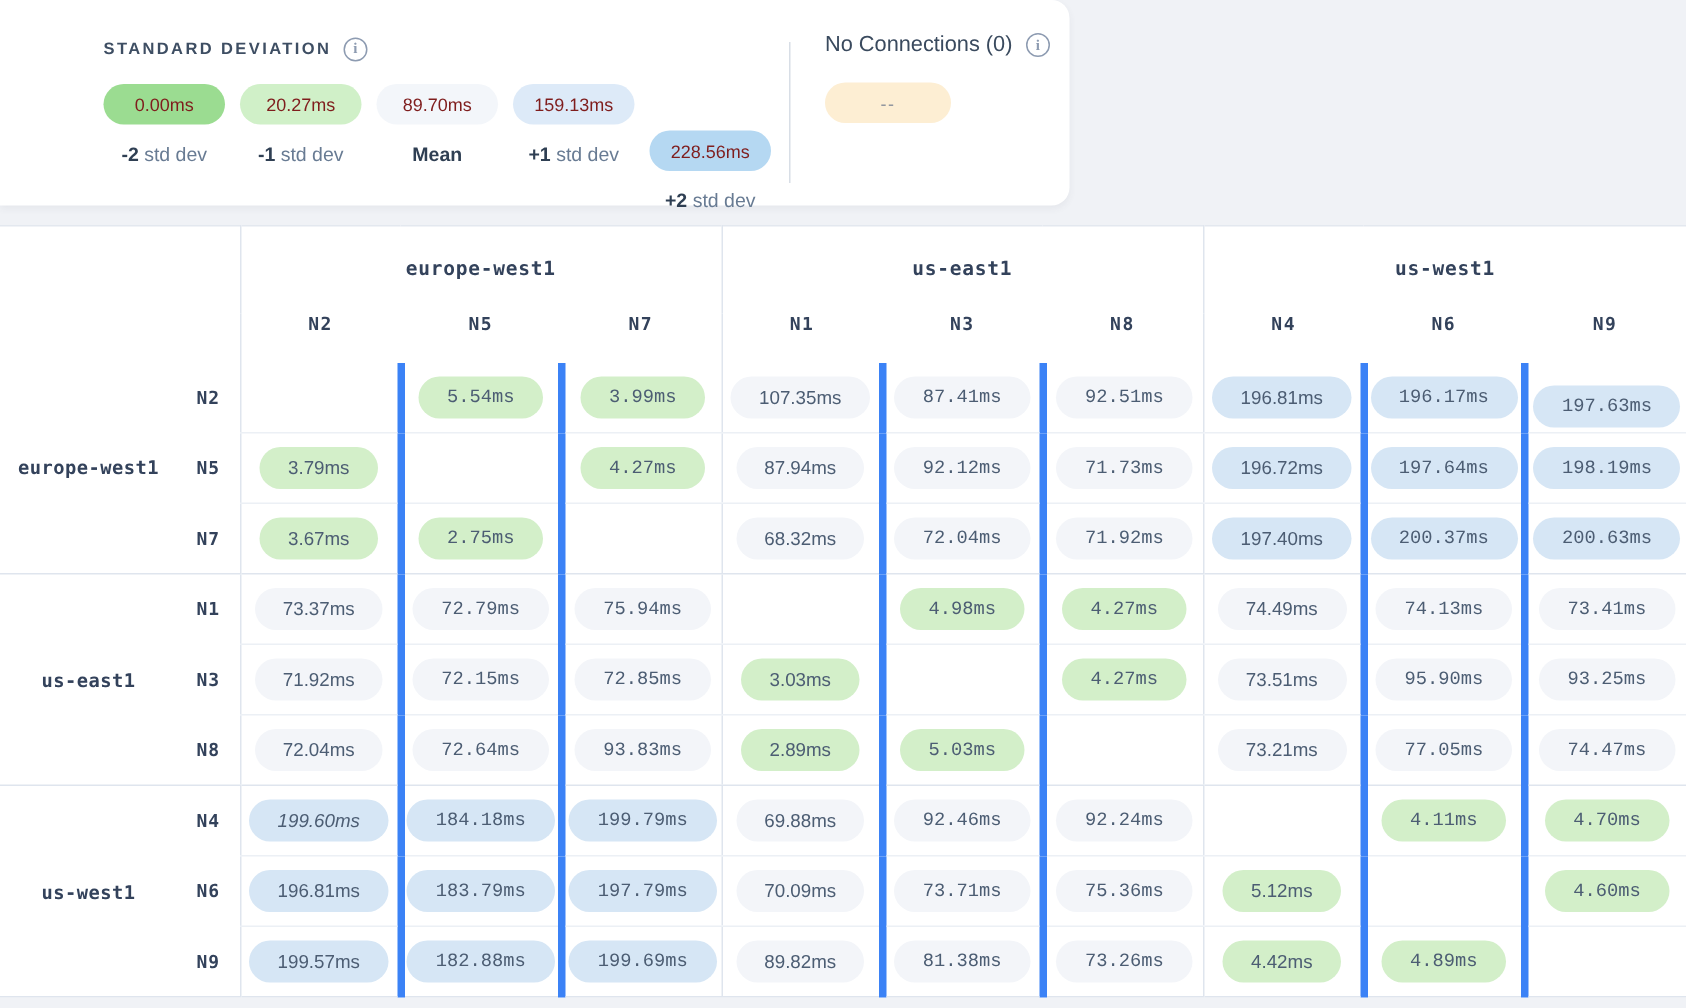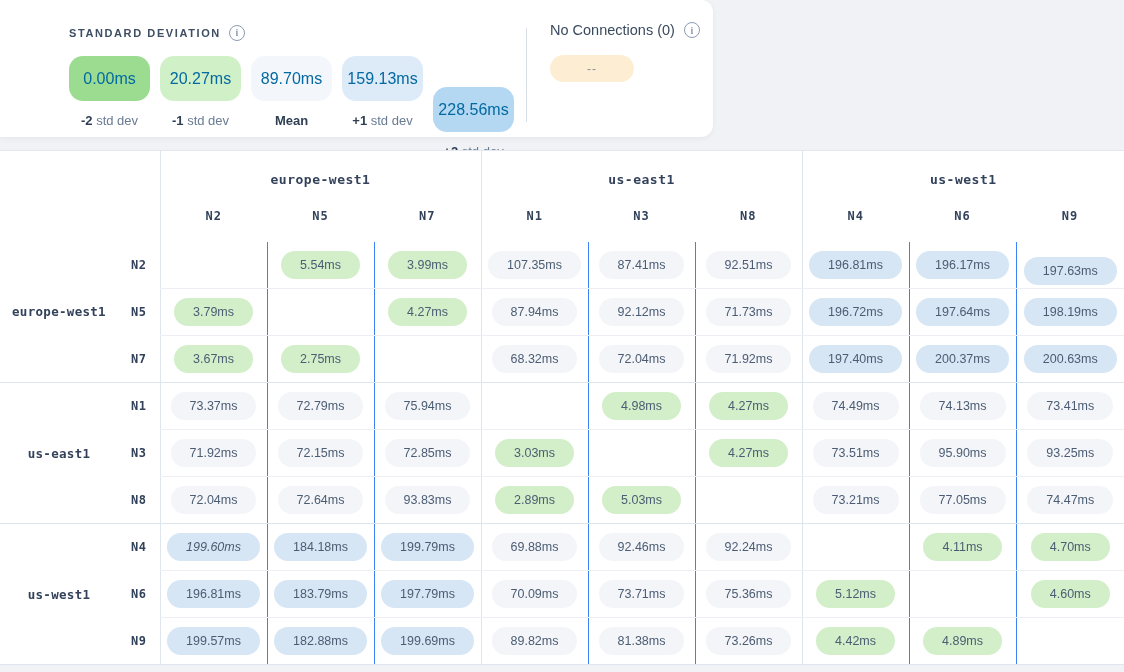--- a/index.html
+++ b/index.html
@@ -11,22 +11,22 @@
           border-radius:0 12px 12px 0; box-shadow:0 2px 5px rgba(60,70,90,.06);padding-left:39px; }
   .card-inner { position:relative; width:100%; height:100%; padding:24px 0 0 30px; }
   .legend-title-row { display:flex; align-items:center; gap:8px; height:17px; }
   .legend-title { font-size:11px; font-weight:bold; letter-spacing:1.6px; color:#3e4e63; }
   .info-icon { width:16px; height:16px; border:1.4px solid #8d9bb1; border-radius:50%;
                color:#8d9bb1; font-size:10px; font-weight:bold; display:inline-flex;
                align-items:center; justify-content:center; font-family:"Liberation Serif", serif; }
   .info-icon::after { content:"i"; }
   .stops { display:flex; gap:10px; margin-top:15px; }
   .stop { width:81px; display:flex; flex-direction:column; align-items:center; gap:12px; }
-  .stop-pill { width:81px; height:45px; border-radius:14px; display:flex; align-items:center;
-               justify-content:center; font-size:16px; color:#0369a1; }
+  .stop-pill { width:81px; height:27px; border-radius:14px; display:flex; align-items:center;
+               justify-content:center; font-size:12px; color:#7f1d1d; }
   .stop-label { font-size:13px; color:#687b93; white-space:nowrap; }
   .stop-label b { color:#2f3f53; }
   .vdivider { position:absolute; left:487px; top:28px; width:1px; height:94px; background:#d8dee6; }
   .no-conn { position:absolute; left:511px; top:22px; }
   .no-conn-title-row { display:flex; align-items:flex-end; gap:9px; font-size:14.5px; color:#3a4a5e; }
   .no-conn-pill { margin-top:17px; width:84px; height:27px; border-radius:14px;
                   display:flex; align-items:center; justify-content:center;
                   font-size:12px; color:#8b919b; letter-spacing:1px; }
 
   
@@ -34,21 +34,21 @@
   table { border-collapse:collapse; table-layout:fixed; width:1124px; background:#fff;
           border-top:1px solid #e3e8ef; }
   th, td { padding:0; }
   thead th { height:58px; vertical-align:middle; }
   thead tr.node-row th { height:33px; vertical-align:top; }
   .corner { border-right:1px solid #dfe5ee; }
   .mono { font-family:"DejaVu Sans Mono", monospace; font-weight:bold; color:#33425b; }
   th.region-h { font-size:13px; letter-spacing:.5px; text-align:center; }
   th.node-h { font-size:12px; letter-spacing:1px; text-align:center; }
   .gb { border-left:1px solid #dfe5ee; }
-  .cb { border-left:1px solid #3b82f6; }
+  .cb { border-left:5px solid #3b82f6;font-family:Liberation Mono, monospace; }
   td.data { height:47px; text-align:center; border-bottom:1px solid #ecf0f5; }
   td.region-label { text-align:center; font-size:12.5px; letter-spacing:.3px;
                     border-bottom:1px solid #dfe5ee; }
   td.node-label { text-align:right; padding-right:13px; font-size:12px; letter-spacing:.5px; }
   tr.group-end td { border-bottom:1px solid #dfe5ee; }
   .pill { display:inline-block; padding:7px 19px; border-radius:16px; font-size:12.5px;
           color:#4c5d73; }
 </style>
 </head>
 <body>

